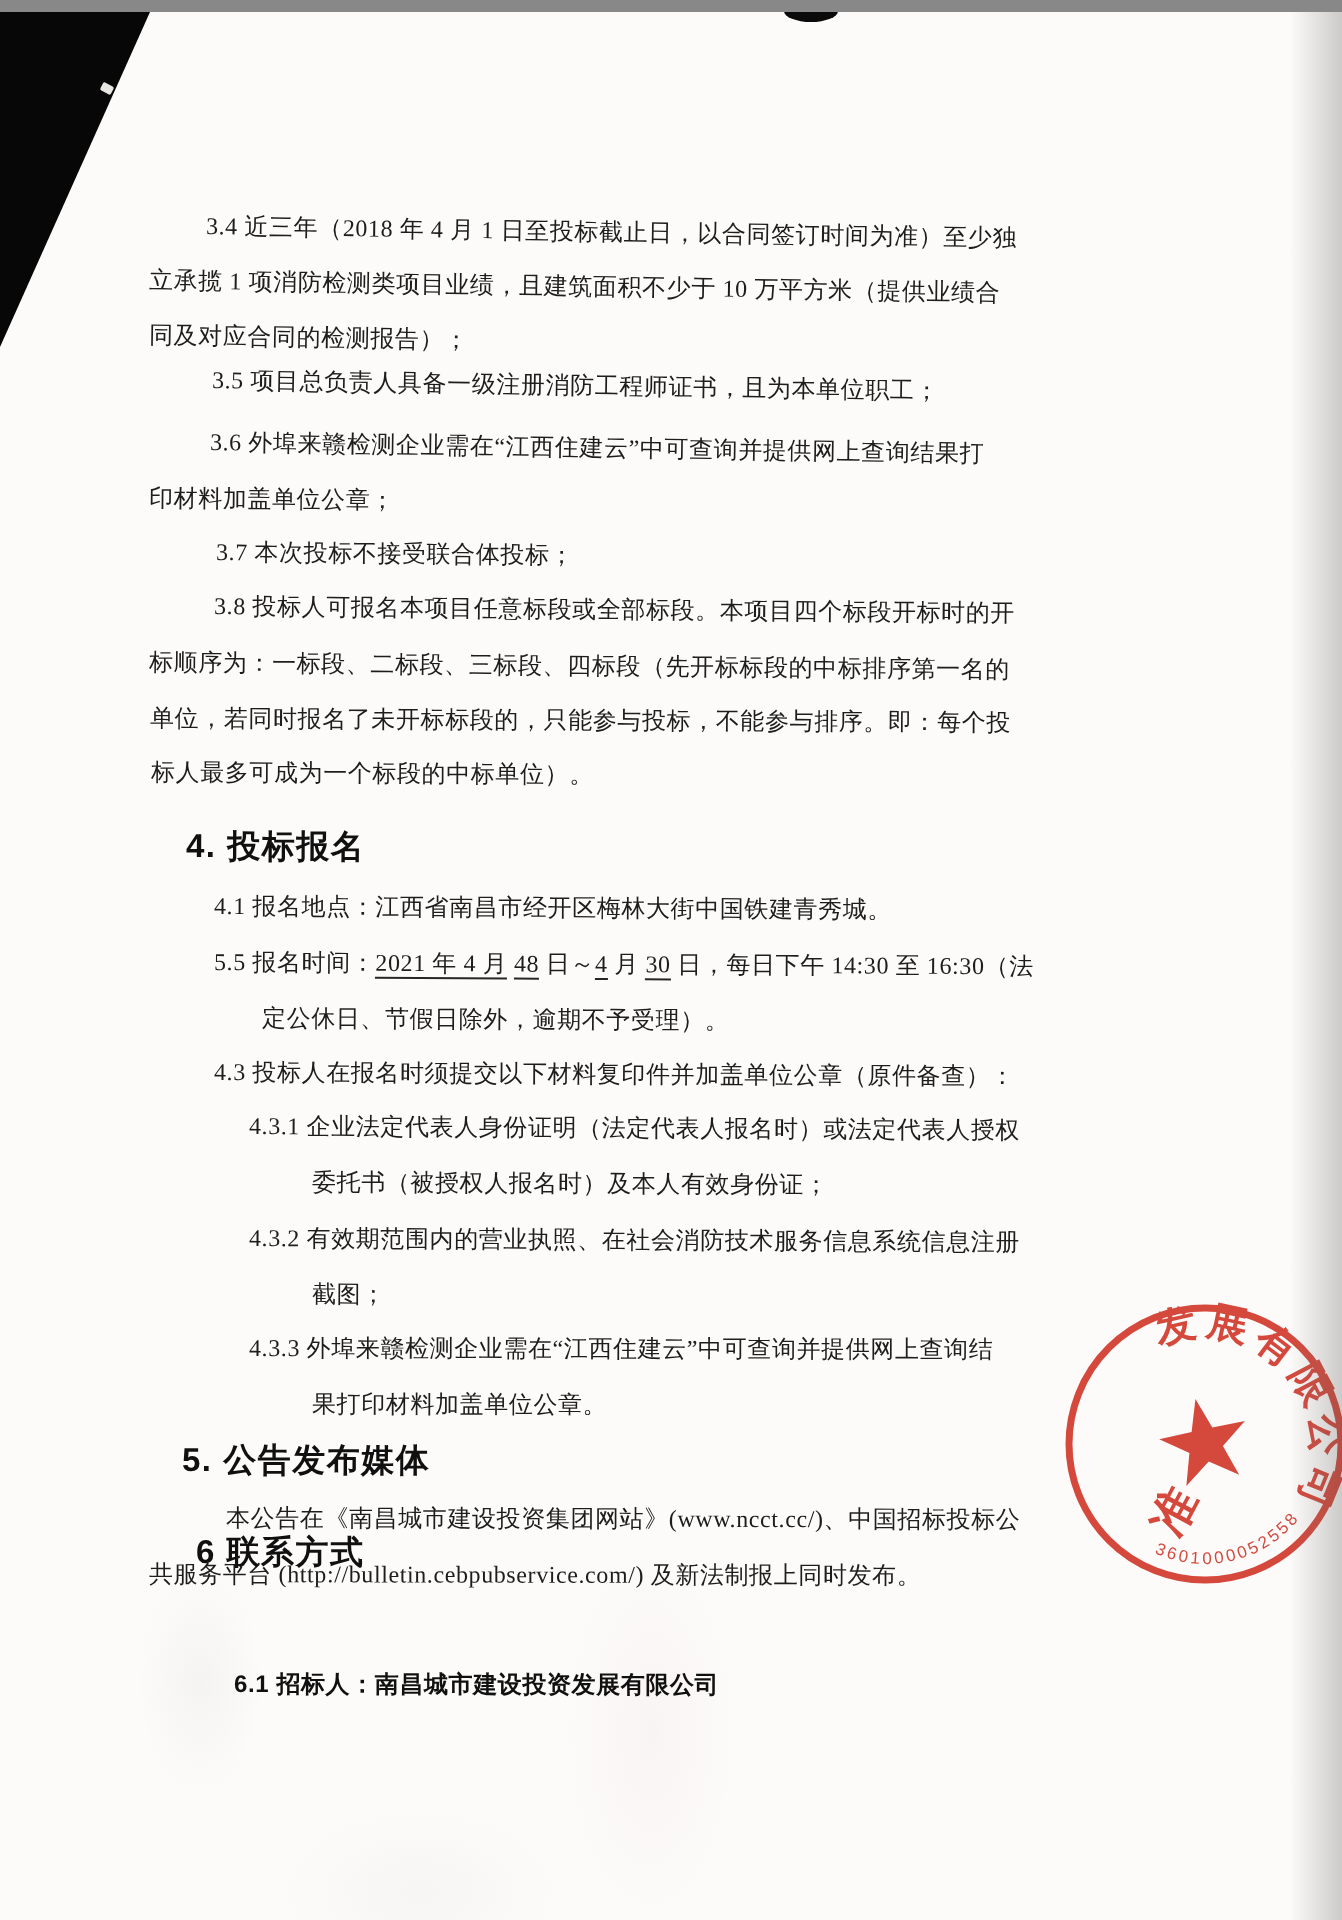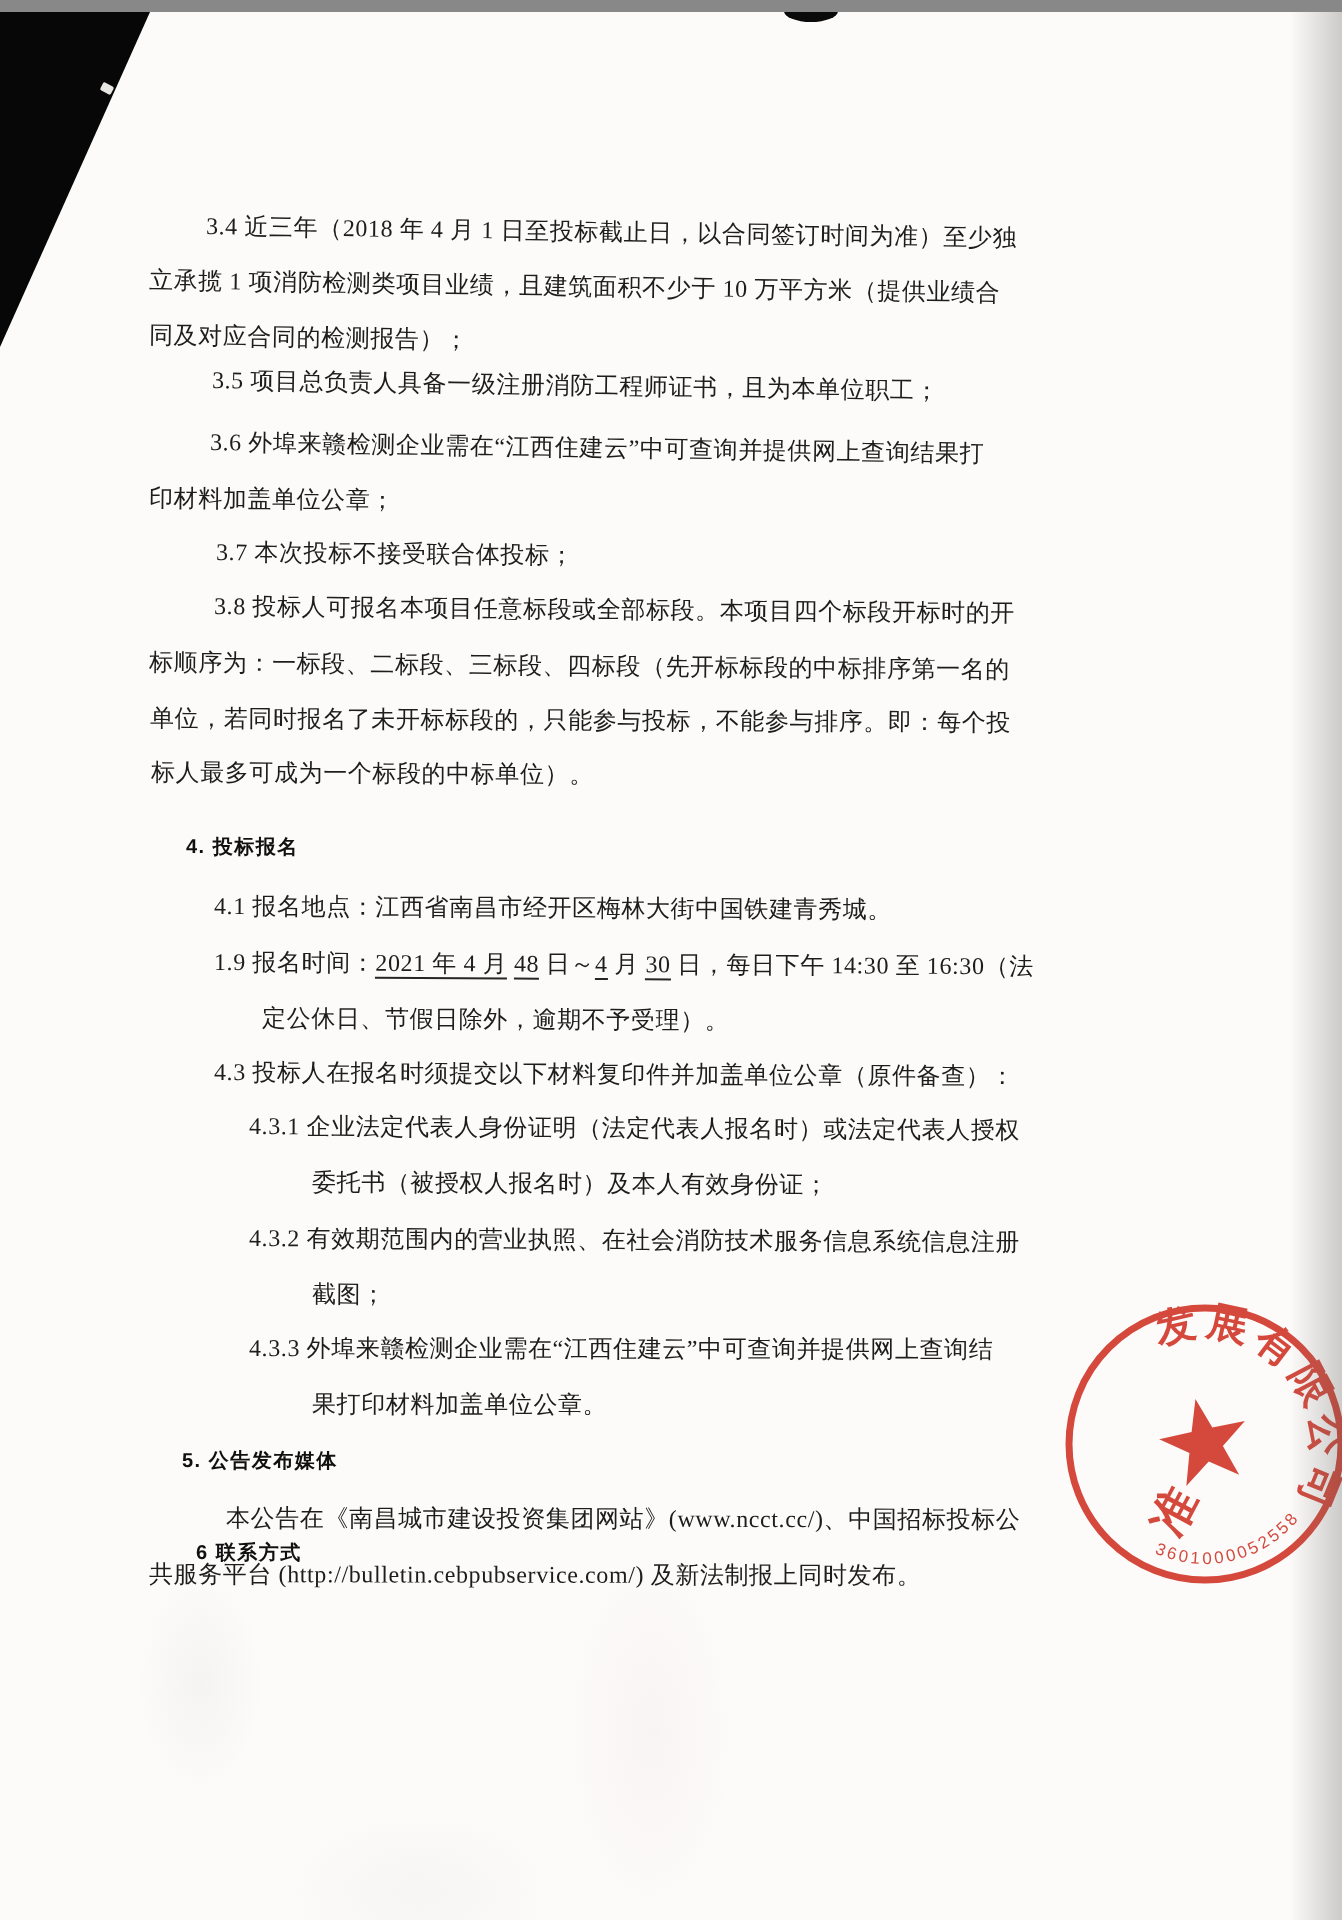--- a/index.html
+++ b/index.html
@@ -38,21 +38,21 @@
     position:absolute;
     white-space:nowrap;
     font-size:24px;
     letter-spacing:0.6px;
     color:#1d1d1d;
     transform-origin:0 50%;
     height:32px;line-height:32px;
   }
   .h{
     font-family:"Liberation Sans","DejaVu Sans",sans-serif;
-    font-weight:bold;font-size:20px;color:#101010;letter-spacing:1.5px;
+    font-weight:bold;font-size:33px;color:#101010;letter-spacing:1.5px;
   }
   .bs{
     font-family:"Liberation Sans","DejaVu Sans",sans-serif;
     font-weight:bold;font-size:24px;color:#101010;
   }
   .r9{transform:rotate(0.85deg);}
   .r5{transform:rotate(0.5deg);}
   .r3{transform:rotate(0.3deg);}
   .r1{transform:rotate(0.1deg);}
   .ul{border-bottom:2px solid #262626;padding-bottom:1px;}
@@ -77,37 +77,38 @@
   <div class="line r5" style="left:216px;top:524px">3.7 本次投标不接受联合体投标；</div>
   <div class="line r5" style="left:214px;top:578px">3.8 投标人可报名本项目任意标段或全部标段。本项目四个标段开标时的开</div>
   <div class="line r5" style="left:149px;top:634px">标顺序为：一标段、二标段、三标段、四标段（先开标标段的中标排序第一名的</div>
   <div class="line r3" style="left:150px;top:690px">单位，若同时报名了未开标标段的，只能参与投标，不能参与排序。即：每个投</div>
   <div class="line r3" style="left:151px;top:744px">标人最多可成为一个标段的中标单位）。</div>
 
   <div class="line h r3" style="left:186px;top:818px">4.  投标报名</div>
   <div class="line r3" style="left:214px;top:878px">4.1 报名地点：江西省南昌市经开区梅林大街中国铁建青秀城。</div>
 
   <div class="line r3" style="left:214px;top:934px">
-    <span>1.9 报名时间：</span><span class="ul">2021 年 4 月</span><span> </span><span class="ul">48</span><span> 日～</span><span class="ul">4</span><span> 月 </span><span class="ul">30</span><span> 日，每日下午 14:30 至 16:30（法</span>
+    <span>5.5 报名时间：</span><span class="ul">2021 年 4 月</span><span> </span><span class="ul">48</span><span> 日～</span><span class="ul">4</span><span> 月 </span><span class="ul">30</span><span> 日，每日下午 14:30 至 16:30（法</span>
   </div>
   <div class="line r3" style="left:262px;top:990px">定公休日、节假日除外，逾期不予受理）。</div>
 
   <div class="line r3" style="left:214px;top:1044px">4.3 投标人在报名时须提交以下材料复印件并加盖单位公章（原件备查）：</div>
   <div class="line r3" style="left:249px;top:1098px">4.3.1 企业法定代表人身份证明（法定代表人报名时）或法定代表人授权</div>
   <div class="line r3" style="left:312px;top:1154px">委托书（被授权人报名时）及本人有效身份证；</div>
   <div class="line r3" style="left:249px;top:1210px">4.3.2 有效期范围内的营业执照、在社会消防技术服务信息系统信息注册</div>
   <div class="line r3" style="left:312px;top:1266px">截图；</div>
   <div class="line r1" style="left:249px;top:1320px">4.3.3 外埠来赣检测企业需在“江西住建云”中可查询并提供网上查询结</div>
   <div class="line r1" style="left:312px;top:1376px">果打印材料加盖单位公章。</div>
 
   <div class="line h r1" style="left:182px;top:1432px">5.  公告发布媒体</div>
   <div class="line r1" style="left:226px;top:1490px">本公告在《南昌城市建设投资集团网站》(www.ncct.cc/)、中国招标投标公</div>
   <div class="line r1" style="left:149px;top:1546px">共服务平台 (http://bulletin.cebpubservice.com/) 及新法制报上同时发布。</div>
 
   <div class="line h r1" style="left:196px;top:1524px">6 联系方式</div>
+  <div class="line bs r1" style="left:234px;top:1656px">6.1 招标人：南昌城市建设投资发展有限公司</div>
 
   <svg class="stamp" width="380" height="380" viewBox="-190 -190 380 380">
     <defs>
       <path id="arcTop" d="M -45.7 -97.9 A 108 108 0 0 1 76.4 76.4"></path>
       <path id="arcBottom" d="M -50.7 108.8 A 120 120 0 0 0 118.8 16.7"></path>
     </defs>
     <circle cx="0" cy="0" r="136" fill="none" stroke="#d23a2e" stroke-width="7"></circle>
     <path transform="rotate(-12)" fill="#d23a2e" d="M0,-46 L10.6,-14.6 L43.8,-14.2 L17.1,5.6 L27,37.2 L0,18 L-27,37.2 L-17.1,5.6 L-43.8,-14.2 L-10.6,-14.6 Z"></path>
     <text font-size="41" font-weight="bold" fill="#d23a2e" font-family="Liberation Serif, DejaVu Serif, serif" letter-spacing="6">
       <textPath href="#arcTop">发展有限公司</textPath>

